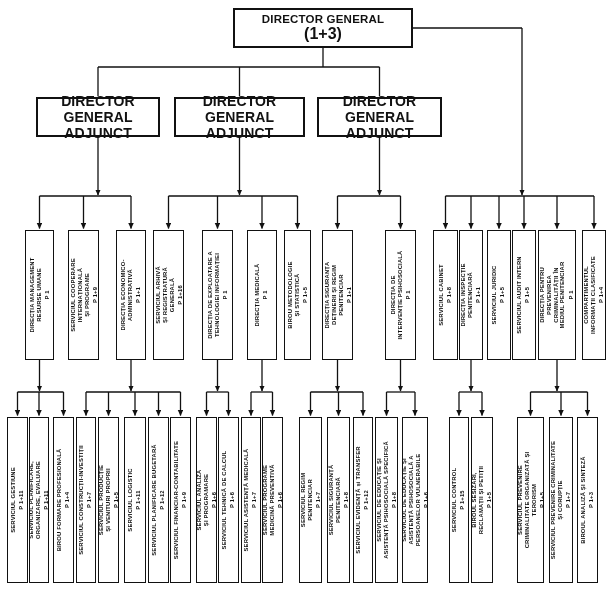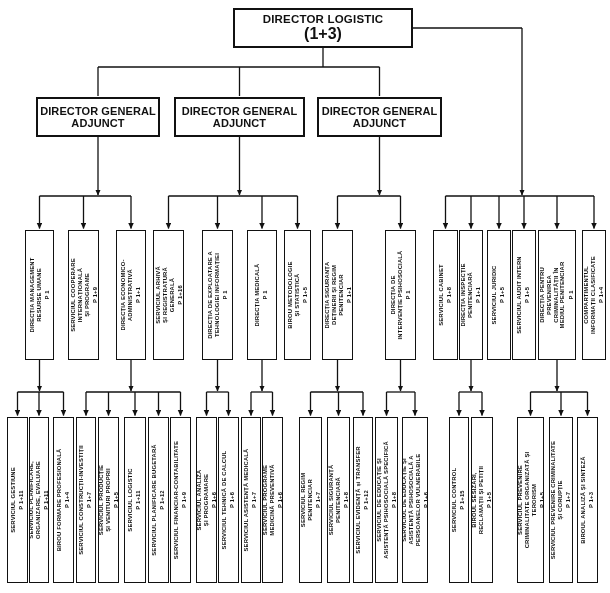--- a/index.html
+++ b/index.html
@@ -4,21 +4,21 @@
 <style>
   html,body{margin:0;padding:0;background:#ffffff;}
   .canvas{position:relative;width:610px;height:593px;background:#ffffff;
           font-family:"Liberation Sans",sans-serif;overflow:hidden;}
   .canvas svg{position:absolute;left:0;top:0;}
   .hbox{position:absolute;box-sizing:border-box;border:2px solid #111;background:#fff;
         display:flex;flex-direction:column;align-items:center;justify-content:center;
         text-align:center;font-weight:700;color:#111;}
   .root-title{font-size:11.5px;letter-spacing:.2px;}
   .root-staff{font-size:16px;}
-  .adj-label{font-size:11px;letter-spacing:.1px;}
+  .adj-label{font-size:14px;letter-spacing:.1px;}
   .vbox{position:absolute;box-sizing:border-box;border:1.6px solid #111;background:#fff;}
   .vtext{position:absolute;left:50%;top:50%;transform:translate(-50%,-50%) rotate(-90deg);
          text-align:center;font-weight:700;font-size:5.9px;line-height:1.15;
          letter-spacing:.15px;white-space:nowrap;color:#111;}
   .vtext .staff{margin-top:1.5px;}
 </style>
 </head>
 <body>
 
 <div class="canvas" id="chart">
@@ -93,21 +93,21 @@
         <path d="M445.5,196 V228.5" marker-end="url(#arw)"></path>
         <path d="M471,196 V228.5" marker-end="url(#arw)"></path>
         <path d="M499,196 V228.5" marker-end="url(#arw)"></path>
         <path d="M524,196 V228.5" marker-end="url(#arw)"></path>
         <path d="M557,196 V228.5" marker-end="url(#arw)"></path>
         <path d="M594,196 V228.5" marker-end="url(#arw)"></path>
       </g>
   </svg>
 
   <div class="hbox" style="left:233px;top:8px;width:180px;height:40px;">
-    <div class="root-title">DIRECTOR LOGISTIC</div>
+    <div class="root-title">DIRECTOR GENERAL</div>
     <div class="root-staff">(1+3)</div>
   </div>
 
   <div class="hbox" style="left:36px;top:97px;width:124px;height:40px;">
     <span class="adj-label">DIRECTOR GENERAL ADJUNCT</span>
   </div>
   <div class="hbox" style="left:174px;top:97px;width:131px;height:40px;">
     <span class="adj-label">DIRECTOR GENERAL ADJUNCT</span>
   </div>
   <div class="hbox" style="left:317px;top:97px;width:125px;height:40px;">

